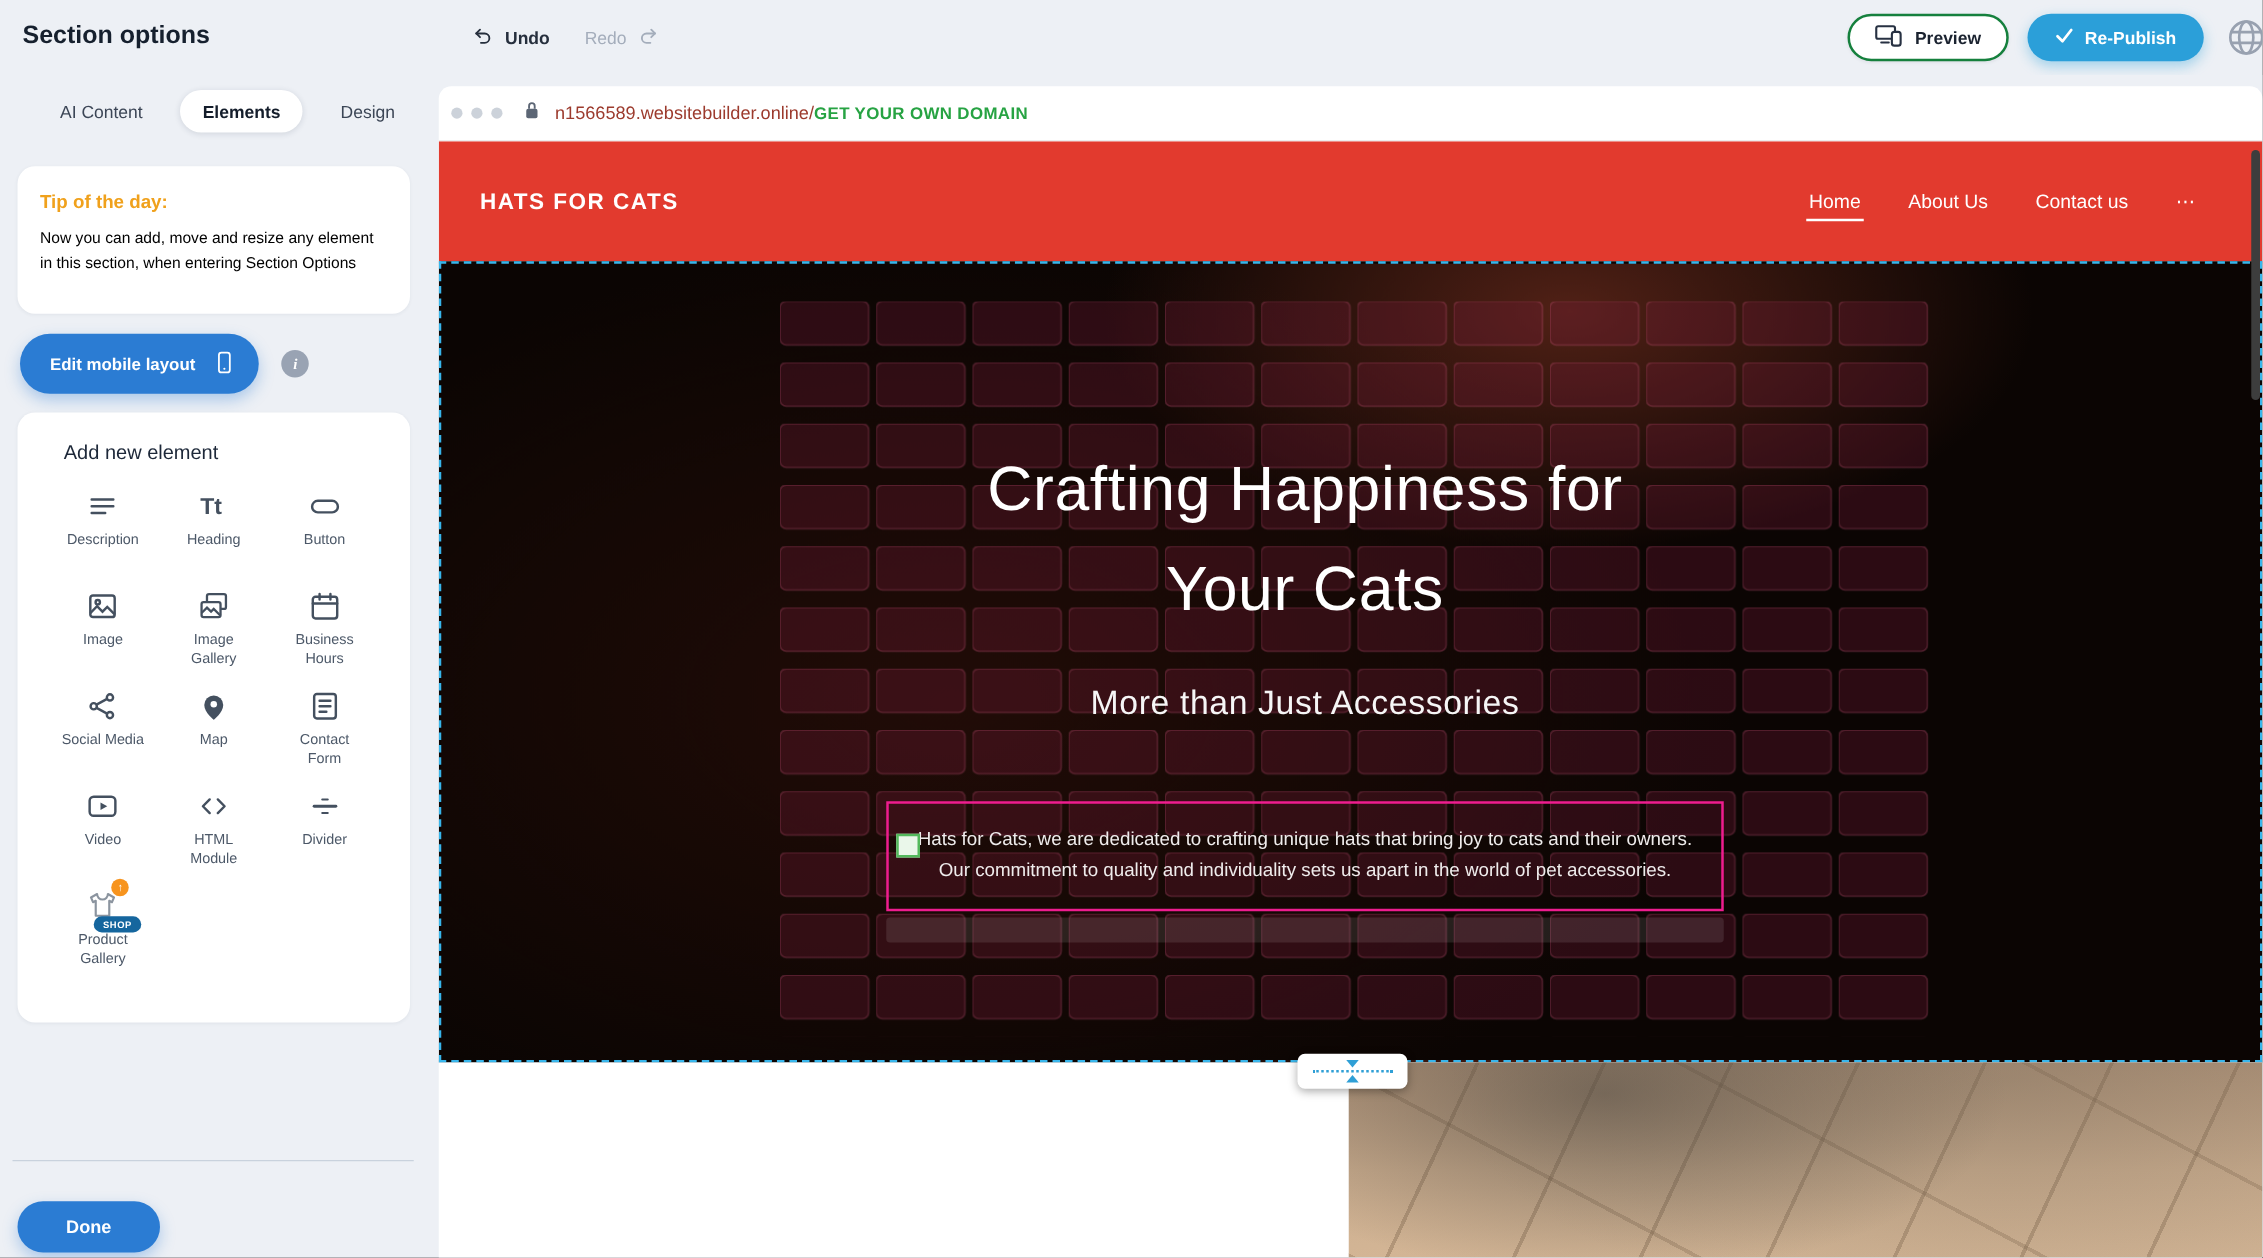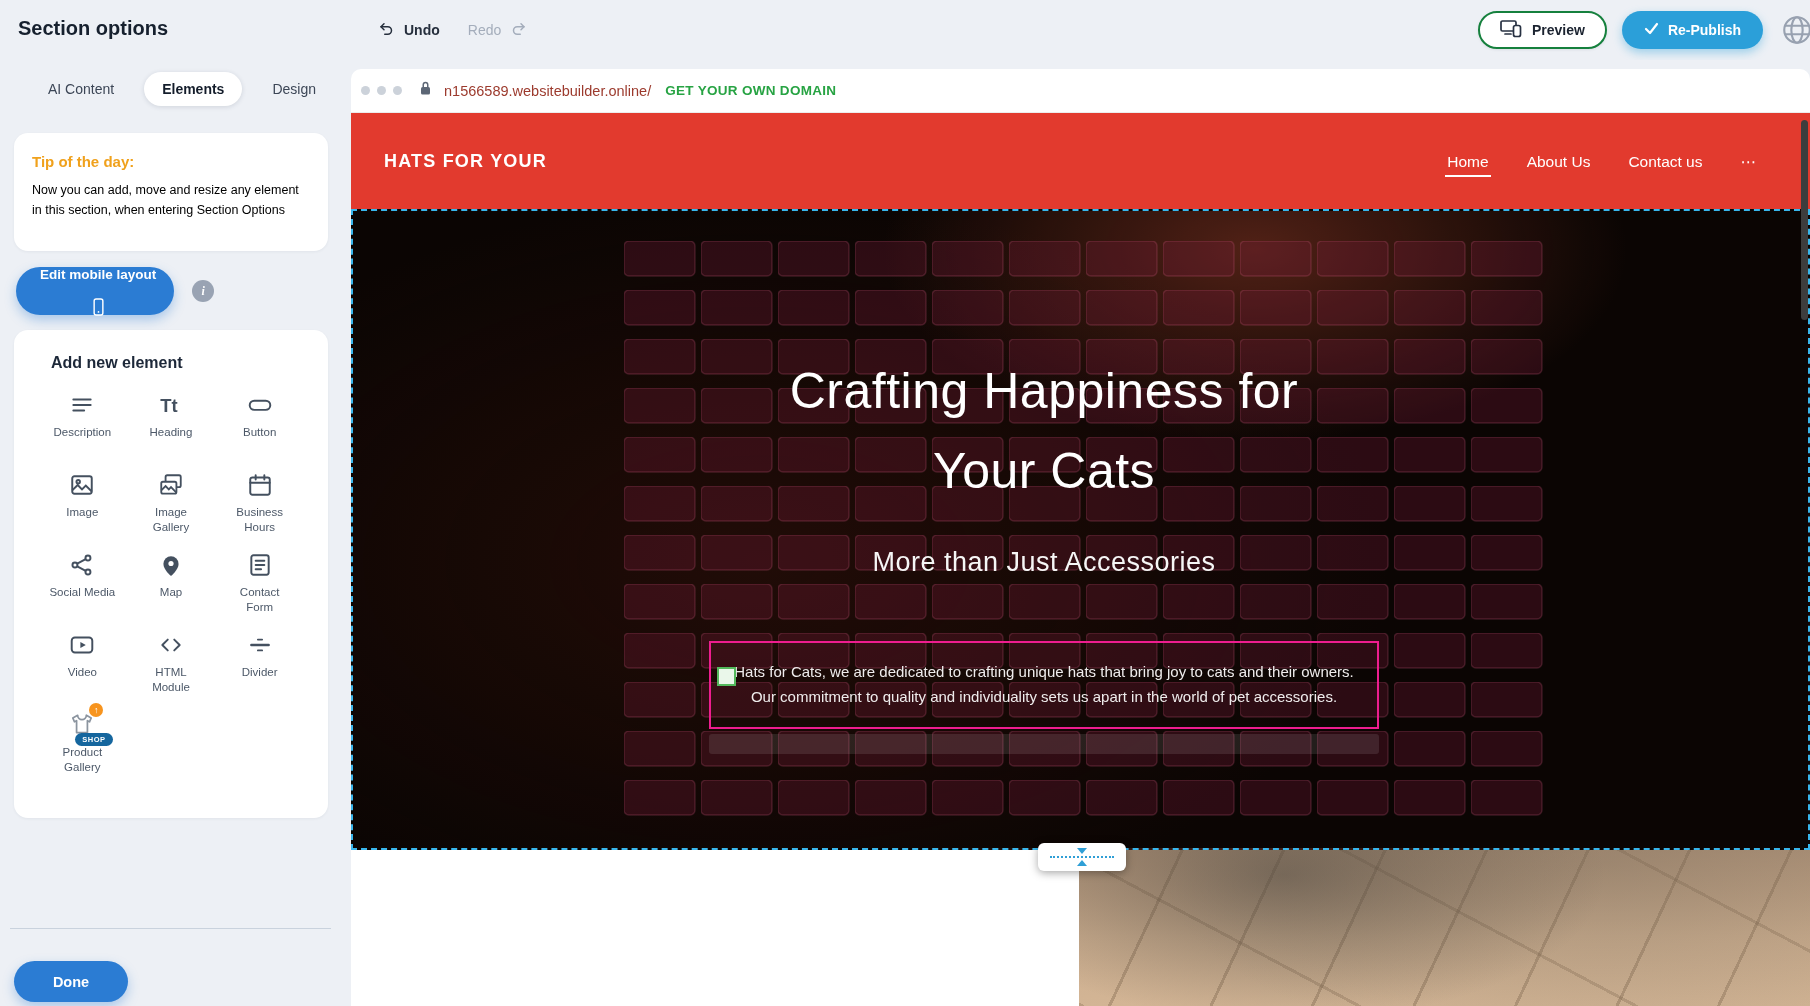--- a/index.html
+++ b/index.html
@@ -28,26 +28,26 @@
   .tab { font-size:14px; color:#3c4656; padding:9px 18px; border-radius:19px; cursor:pointer; }
   .tab.active { background:#fff; font-weight:700; color:#141d2b; box-shadow:0 1px 5px rgba(25,40,70,.14); }
   .card { position:absolute; left:14px; width:314px; background:#fff; border-radius:14px;
           box-shadow:0 1px 3px rgba(30,45,75,.06); }
   .tip-card { top:73px; height:118px; padding:20px 18px; }
   .tip-title { color:#f0a11c; font-weight:700; font-size:15px; margin-bottom:10px; }
   .tip-body { color:#000000; font-size:12.5px; line-height:1.6; }
   .mobile-row { position:absolute; top:207px; left:16px; display:flex; align-items:center; gap:18px; }
   .edit-mobile-btn { height:48px; padding:0 18px 0 24px; background:#2b7cd3; border:none; border-radius:26px;
                  color:#fff; font-family:inherit; font-size:13.5px; font-weight:700; display:flex; align-items:center; gap:14px;
-                 box-shadow:0 5px 12px rgba(43,124,211,.35); cursor:pointer;flex-direction:column; }
+                 box-shadow:0 5px 12px rgba(43,124,211,.35); cursor:pointer; }
   .info-dot { width:22px; height:22px; border-radius:50%; background:#99a3b3; color:#fff; font-size:12px;
               font-weight:700; font-style:italic; display:flex; align-items:center; justify-content:center;
               font-family:"Liberation Serif", serif; cursor:pointer; }
   .elements-card { top:270px; height:488px; padding:24px 24px; }
-  .add-title { font-size:16px; color:#1d2839; font-weight:700; margin:0 0 8px 13px; }
+  .add-title { font-size:16px; color:#1d2839; font-weight:400; margin:0 0 8px 13px; }
   .el-grid { display:grid; grid-template-columns:repeat(3,1fr); }
   .el-item { height:80px; display:flex; flex-direction:column; align-items:center; padding-top:10px; cursor:pointer; text-align:center; }
   .el-icon { height:30px; display:flex; align-items:center; justify-content:center; }
   .el-label { font-size:11.5px; color:#4c5868; line-height:1.3; margin-top:5px; max-width:66px; }
   .pg-icon { position:relative; }
   .pg-badge { position:absolute; top:-7px; right:-8px; width:14px; height:14px; border-radius:50%;
               background:#f7941e; color:#fff; font-size:9px; font-weight:700; display:flex; align-items:center; justify-content:center; }
   .pg-shop { position:absolute; bottom:-6px; left:6px; background:#15669e; color:#fff; font-size:7.5px; font-weight:700;
              letter-spacing:.5px; padding:2px 7px; border-radius:8px; }
   .sidebar-rule { position:absolute; top:868px; left:10px; right:20px; border-top:1px solid #c9d2dd; }
@@ -55,21 +55,21 @@
               color:#fff; border:none; font-family:inherit; font-size:14.5px; font-weight:700;
               box-shadow:0 5px 12px rgba(43,124,211,.35); cursor:pointer; }
 
   
   .preview { position:absolute; left:351px; top:60px; right:0; bottom:0; background:#edf0f5; }
   .chrome { position:absolute; top:9px; left:0; right:0; height:44px; background:#fff; border-radius:10px 10px 0 0;
             display:flex; align-items:center; padding:0 10px; border-bottom:1px solid #ececec; }
   .win-dots { display:flex; gap:7px; margin-right:16px; }
   .win-dots span { width:9px; height:9px; border-radius:50%; background:#ccd2da; }
   .url { color:#9c3a2d; font-size:14.5px; margin-left:11px; cursor:pointer; }
-  .domain-cta { color:#27a343; font-weight:700; font-size:13.5px; letter-spacing:.3px; margin-left:14px; cursor:pointer; }
+  .domain-cta { color:#27a343; font-weight:700; font-size:13.5px; letter-spacing:.3px; margin-left:0; cursor:pointer; }
 
   .site { position:absolute; top:53px; left:0; right:0; bottom:0; background:#fff; overflow:hidden; }
   .site-header { position:absolute; top:0; left:0; right:0; height:96px; background:#e23a2e;
                  display:flex; align-items:center; padding:0 52px 0 33px; }
   .logo { color:#fff; font-weight:700; font-size:18px; letter-spacing:1.2px; }
   .site-nav { margin-left:auto; display:flex; gap:34px; align-items:center; }
   .nav-item { color:#fff; font-size:15.5px; cursor:pointer; padding:7px 2px 4px; border-bottom:2px solid transparent; }
   .nav-item.active { border-bottom-color:#fff; }
 
   .hero { position:absolute; top:96px; left:0; right:0; height:641px;
@@ -332,21 +332,21 @@
             <rect x="4" y="9" width="12" height="10" rx="2" fill="#5c6675"></rect>
             <path d="M7 9V6a3 3 0 0 1 6 0v3" stroke="#5c6675" stroke-width="2" fill="none"></path>
           </svg></span>
       <span class="url">n1566589.websitebuilder.online/</span>
       <span class="domain-cta">GET YOUR OWN DOMAIN</span>
     </div>
 
     <div class="site">
 
       <div class="site-header">
-        <span class="logo">HATS FOR YOUR</span>
+        <span class="logo">HATS FOR CATS</span>
         <nav class="site-nav">
           <span class="nav-item active">Home</span>
           <span class="nav-item">About Us</span>
           <span class="nav-item">Contact us</span>
           <span class="nav-item">⋯</span>
         </nav>
       </div>
 
       <div class="hero">
         <svg class="hero-grid" width="919" height="588">

